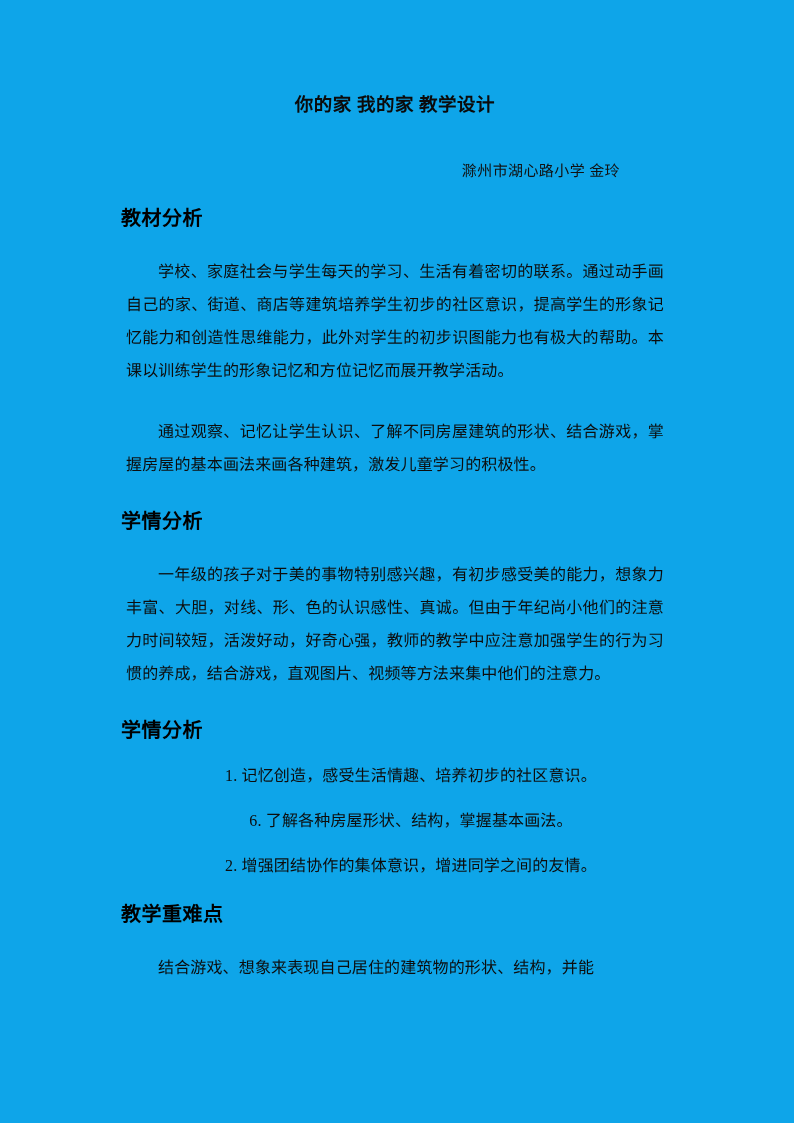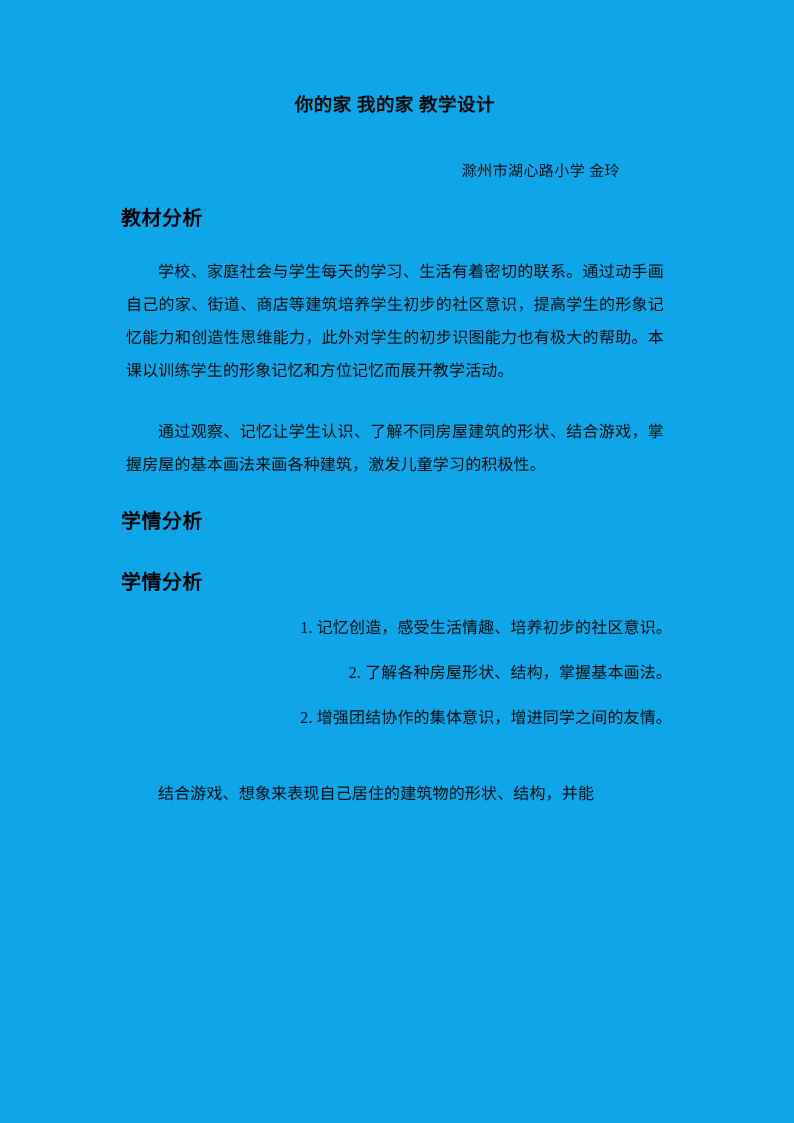--- a/index.html
+++ b/index.html
@@ -78,21 +78,21 @@
     text-justify: inter-ideograph;
     letter-spacing: 0.15px;
     color: #0d0d0d;
   }
 
   .list-item {
     font-size: 16px;
     line-height: 33px;
     margin: 0;
     text-indent: 2em;
-    text-align: right;
+    text-align: center;
     letter-spacing: 0.15px;
     color: #0d0d0d;
   }
 
   
   .sp-h1 { height: 26px; }   
   .sp-hp { height: 16px; }   
   .sp-pp { height: 12px; }   
   .sp-ph { height: 19px; }   
   .sp-li { height: 12px; }   
@@ -115,35 +115,37 @@
       <p class="para">学校、家庭社会与学生每天的学习、生活有着密切的联系。通过动手画自己的家、街道、商店等建筑培养学生初步的社区意识，提高学生的形象记忆能力和创造性思维能力，此外对学生的初步识图能力也有极大的帮助。本课以训练学生的形象记忆和方位记忆而展开教学活动。</p>
       <div class="sp-pp"></div>
       <p class="para">通过观察、记忆让学生认识、了解不同房屋建筑的形状、结合游戏，掌握房屋的基本画法来画各种建筑，激发儿童学习的积极性。</p>
     </section>
 
     <div class="sp-ph"></div>
 
     <section class="section">
       <h2 class="section-heading">学情分析</h2>
       <div class="sp-hp"></div>
+      <p class="para">一年级的孩子对于美的事物特别感兴趣，有初步感受美的能力，想象力丰富、大胆，对线、形、色的认识感性、真诚。但由于年纪尚小他们的注意力时间较短，活泼好动，好奇心强，教师的教学中应注意加强学生的行为习惯的养成，结合游戏，直观图片、视频等方法来集中他们的注意力。</p>
     </section>
 
     <div class="sp-ph"></div>
 
     <section class="section">
       <h2 class="section-heading">学情分析</h2>
       <div class="sp-hp"></div>
       <p class="list-item">1. 记忆创造，感受生活情趣、培养初步的社区意识。</p>
       <div class="sp-li"></div>
-      <p class="list-item">2. 了解各种房屋形状、结构，掌握基本画法。</p>
+      <p class="list-item">6. 了解各种房屋形状、结构，掌握基本画法。</p>
       <div class="sp-li"></div>
       <p class="list-item">2. 增强团结协作的集体意识，增进同学之间的友情。</p>
     </section>
 
     <div class="sp-ph"></div>
 
     <section class="section">
+      <h2 class="section-heading">教学重难点</h2>
       <div class="sp-hp"></div>
       <p class="para">结合游戏、想象来表现自己居住的建筑物的形状、结构，并能</p>
     </section>
 
   </div>
 </div>
 
 </body></html>

